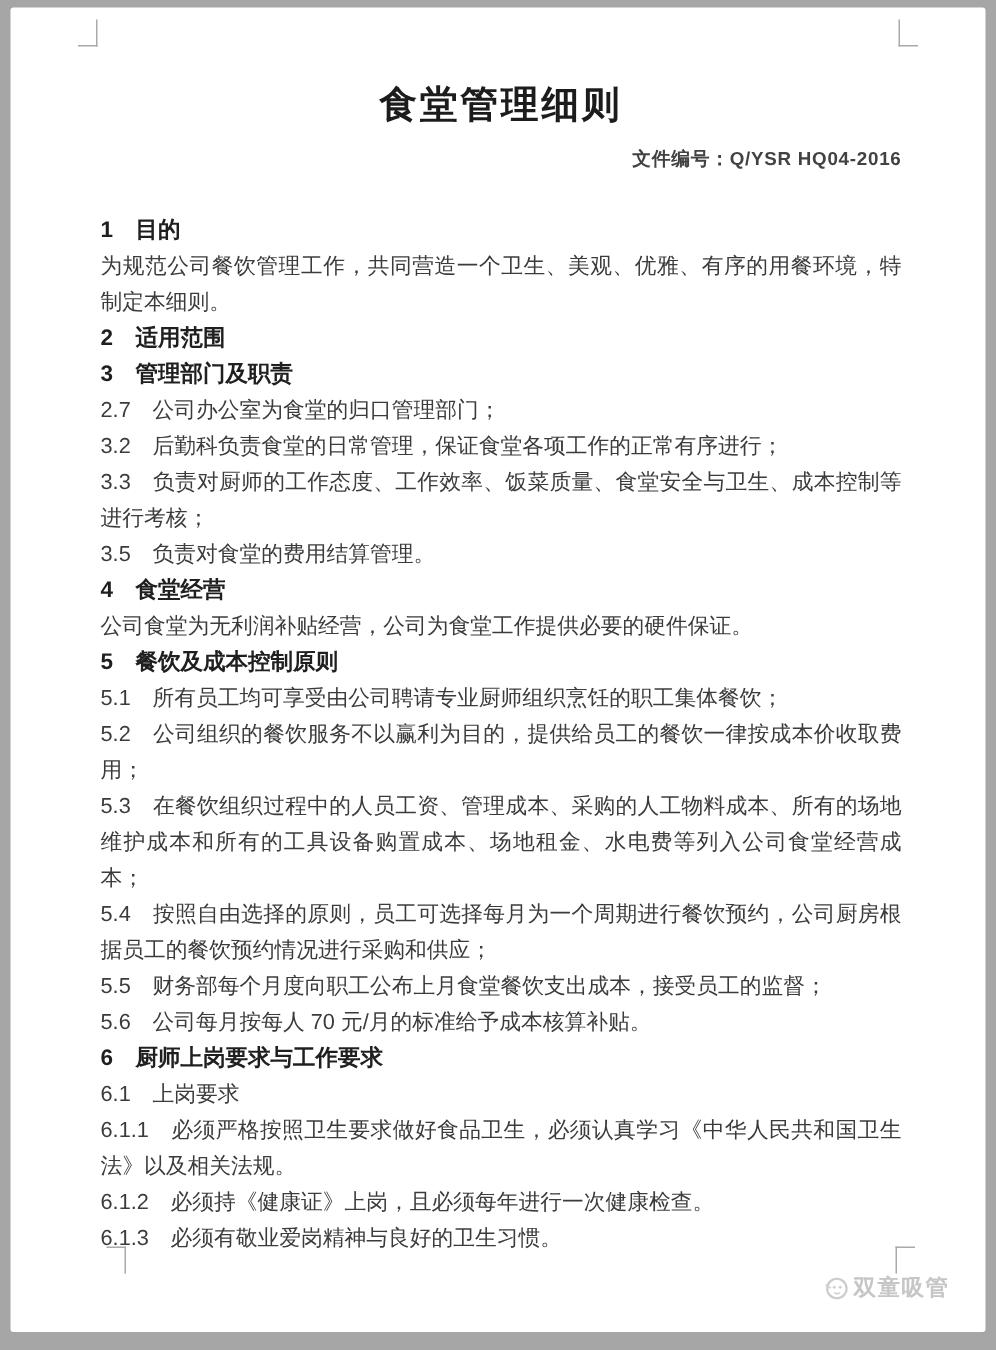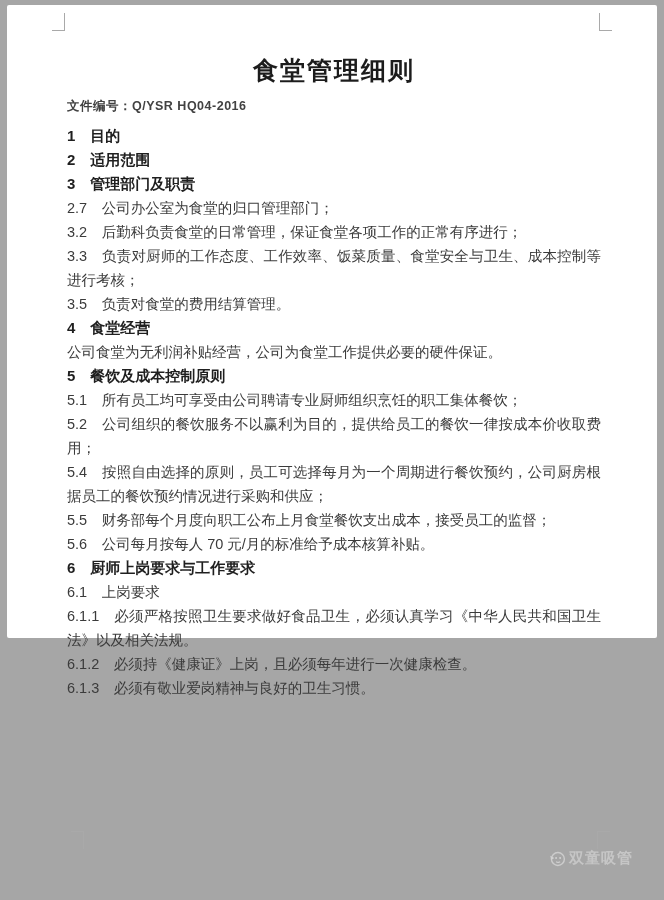--- a/index.html
+++ b/index.html
@@ -6,21 +6,21 @@
   html, body { width: 664px; height: 900px; }
   body {
     background: #a6a6a6;
     font-family: "Liberation Sans", sans-serif;
     position: relative;
     overflow: hidden;
   }
   .page {
     position: absolute;
     left: 7px; top: 5px;
-    width: 650px; height: 633px;
+    width: 650px; height: 883px;
     background: #ffffff;
     border-radius: 2px;
   }
   
   .mark { position: absolute; width: 13px; height: 18px; }
   .mark-tl { left: 45px;  top: 8px;    border-right: 1px solid #a9a9a9; border-bottom: 1px solid #a9a9a9; }
   .mark-tr { left: 592px; top: 8px;    border-left: 1px solid #a9a9a9;  border-bottom: 1px solid #a9a9a9; }
   .mark-bl { left: 64px;  top: 826px;  border-right: 1px solid #a9a9a9; border-top: 1px solid #a9a9a9; }
   .mark-br { left: 590px; top: 826px;  border-left: 1px solid #a9a9a9;  border-top: 1px solid #a9a9a9; }
 
@@ -33,28 +33,28 @@
     margin-top: 48px;
     text-align: center;
     font-size: 25px;
     line-height: 34px;
     font-weight: 700;
     letter-spacing: 2px;
     color: #1c1c1c;
   }
   .doc-number {
     margin-top: 12px;
-    text-align: left;
+    text-align: right;
     font-size: 12.5px;
     line-height: 15px;
     font-weight: 600;
     letter-spacing: 0.5px;
     color: #424242;
   }
-  .doc-body { margin-top: 10px; }
+  .doc-body { margin-top: 28px; }
   .doc-body p, .doc-body h2 {
     font-size: 14.5px;
     line-height: 24px;
     text-align: justify;
   }
   .doc-body h2 {
     font-weight: 700;
     font-size: 15px;
     color: #1f1f1f;
   }
@@ -84,31 +84,33 @@
   <div class="mark mark-tl"></div>
   <div class="mark mark-tr"></div>
   <div class="mark mark-bl"></div>
   <div class="mark mark-br"></div>
 
   <div class="content">
     <div class="doc-title">食堂管理细则</div>
     <div class="doc-number">文件编号：Q/YSR HQ04-2016</div>
     <div class="doc-body" id="doc-body">
         <h2>1　目的</h2>
+        <p>为规范公司餐饮管理工作，共同营造一个卫生、美观、优雅、有序的用餐环境，特制定本细则。</p>
         <h2>2　适用范围</h2>
         <h2>3　管理部门及职责</h2>
         <p>2.7　公司办公室为食堂的归口管理部门；</p>
         <p>3.2　后勤科负责食堂的日常管理，保证食堂各项工作的正常有序进行；</p>
         <p>3.3　负责对厨师的工作态度、工作效率、饭菜质量、食堂安全与卫生、成本控制等进行考核；</p>
         <p>3.5　负责对食堂的费用结算管理。</p>
         <h2>4　食堂经营</h2>
         <p>公司食堂为无利润补贴经营，公司为食堂工作提供必要的硬件保证。</p>
         <h2>5　餐饮及成本控制原则</h2>
         <p>5.1　所有员工均可享受由公司聘请专业厨师组织烹饪的职工集体餐饮；</p>
         <p>5.2　公司组织的餐饮服务不以赢利为目的，提供给员工的餐饮一律按成本价收取费用；</p>
+        <p>5.3　在餐饮组织过程中的人员工资、管理成本、采购的人工物料成本、所有的场地维护成本和所有的工具设备购置成本、场地租金、水电费等列入公司食堂经营成本；</p>
         <p>5.4　按照自由选择的原则，员工可选择每月为一个周期进行餐饮预约，公司厨房根据员工的餐饮预约情况进行采购和供应；</p>
         <p>5.5　财务部每个月度向职工公布上月食堂餐饮支出成本，接受员工的监督；</p>
         <p>5.6　公司每月按每人 70 元/月的标准给予成本核算补贴。</p>
         <h2>6　厨师上岗要求与工作要求</h2>
         <p>6.1　上岗要求</p>
         <p>6.1.1　必须严格按照卫生要求做好食品卫生，必须认真学习《中华人民共和国卫生法》以及相关法规。</p>
         <p>6.1.2　必须持《健康证》上岗，且必须每年进行一次健康检查。</p>
         <p>6.1.3　必须有敬业爱岗精神与良好的卫生习惯。</p>
       </div>
   </div>

